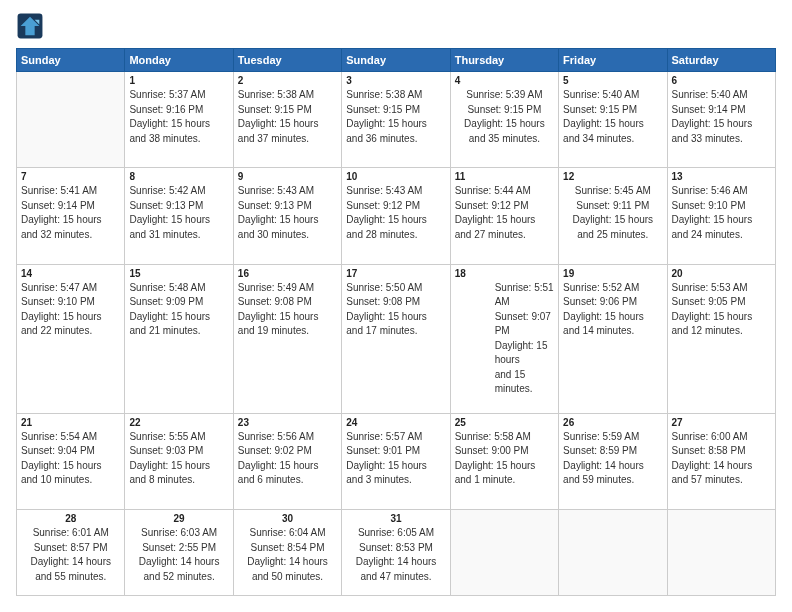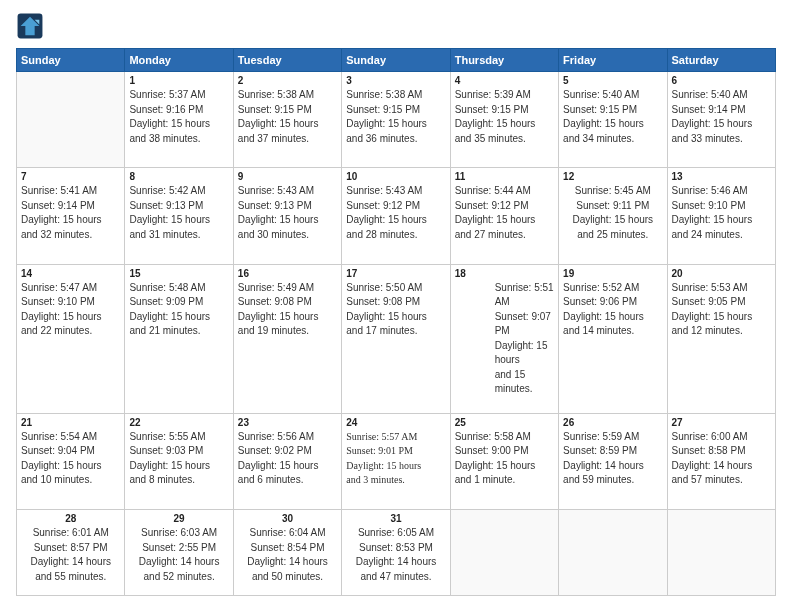--- a/index.html
+++ b/index.html
@@ -148,21 +148,21 @@
           </td>
           <td>
             <span class="day-num">3</span>
             <div class="day-info" style="white-space: pre-line;">Sunrise: 5:38 AM
 Sunset: 9:15 PM
 Daylight: 15 hours
 and 36 minutes.</div>
           </td>
           <td>
             <span class="day-num">4</span>
-            <div class="day-info" style="white-space: pre-line;">Sunrise: 5:39 AM
+            <div class="day-info" style="white-space: pre-line; text-align: center;">Sunrise: 5:39 AM
 Sunset: 9:15 PM
 Daylight: 15 hours
 and 35 minutes.</div>
           </td>
           <td>
             <span class="day-num">5</span>
             <div class="day-info" style="white-space: pre-line;">Sunrise: 5:40 AM
 Sunset: 9:15 PM
 Daylight: 15 hours
 and 34 minutes.</div>
@@ -294,21 +294,21 @@
           </td>
           <td>
             <span class="day-num">23</span>
             <div class="day-info" style="white-space: pre-line;">Sunrise: 5:56 AM
 Sunset: 9:02 PM
 Daylight: 15 hours
 and 6 minutes.</div>
           </td>
           <td>
             <span class="day-num">24</span>
-            <div class="day-info" style="white-space: pre-line; font-family: Liberation Serif, serif;">Sunrise: 5:57 AM
+            <div class="day-info" style="white-space: pre-line;">Sunrise: 5:57 AM
 Sunset: 9:01 PM
 Daylight: 15 hours
 and 3 minutes.</div>
           </td>
           <td>
             <span class="day-num">25</span>
             <div class="day-info" style="white-space: pre-line;">Sunrise: 5:58 AM
 Sunset: 9:00 PM
 Daylight: 15 hours
 and 1 minute.</div>

